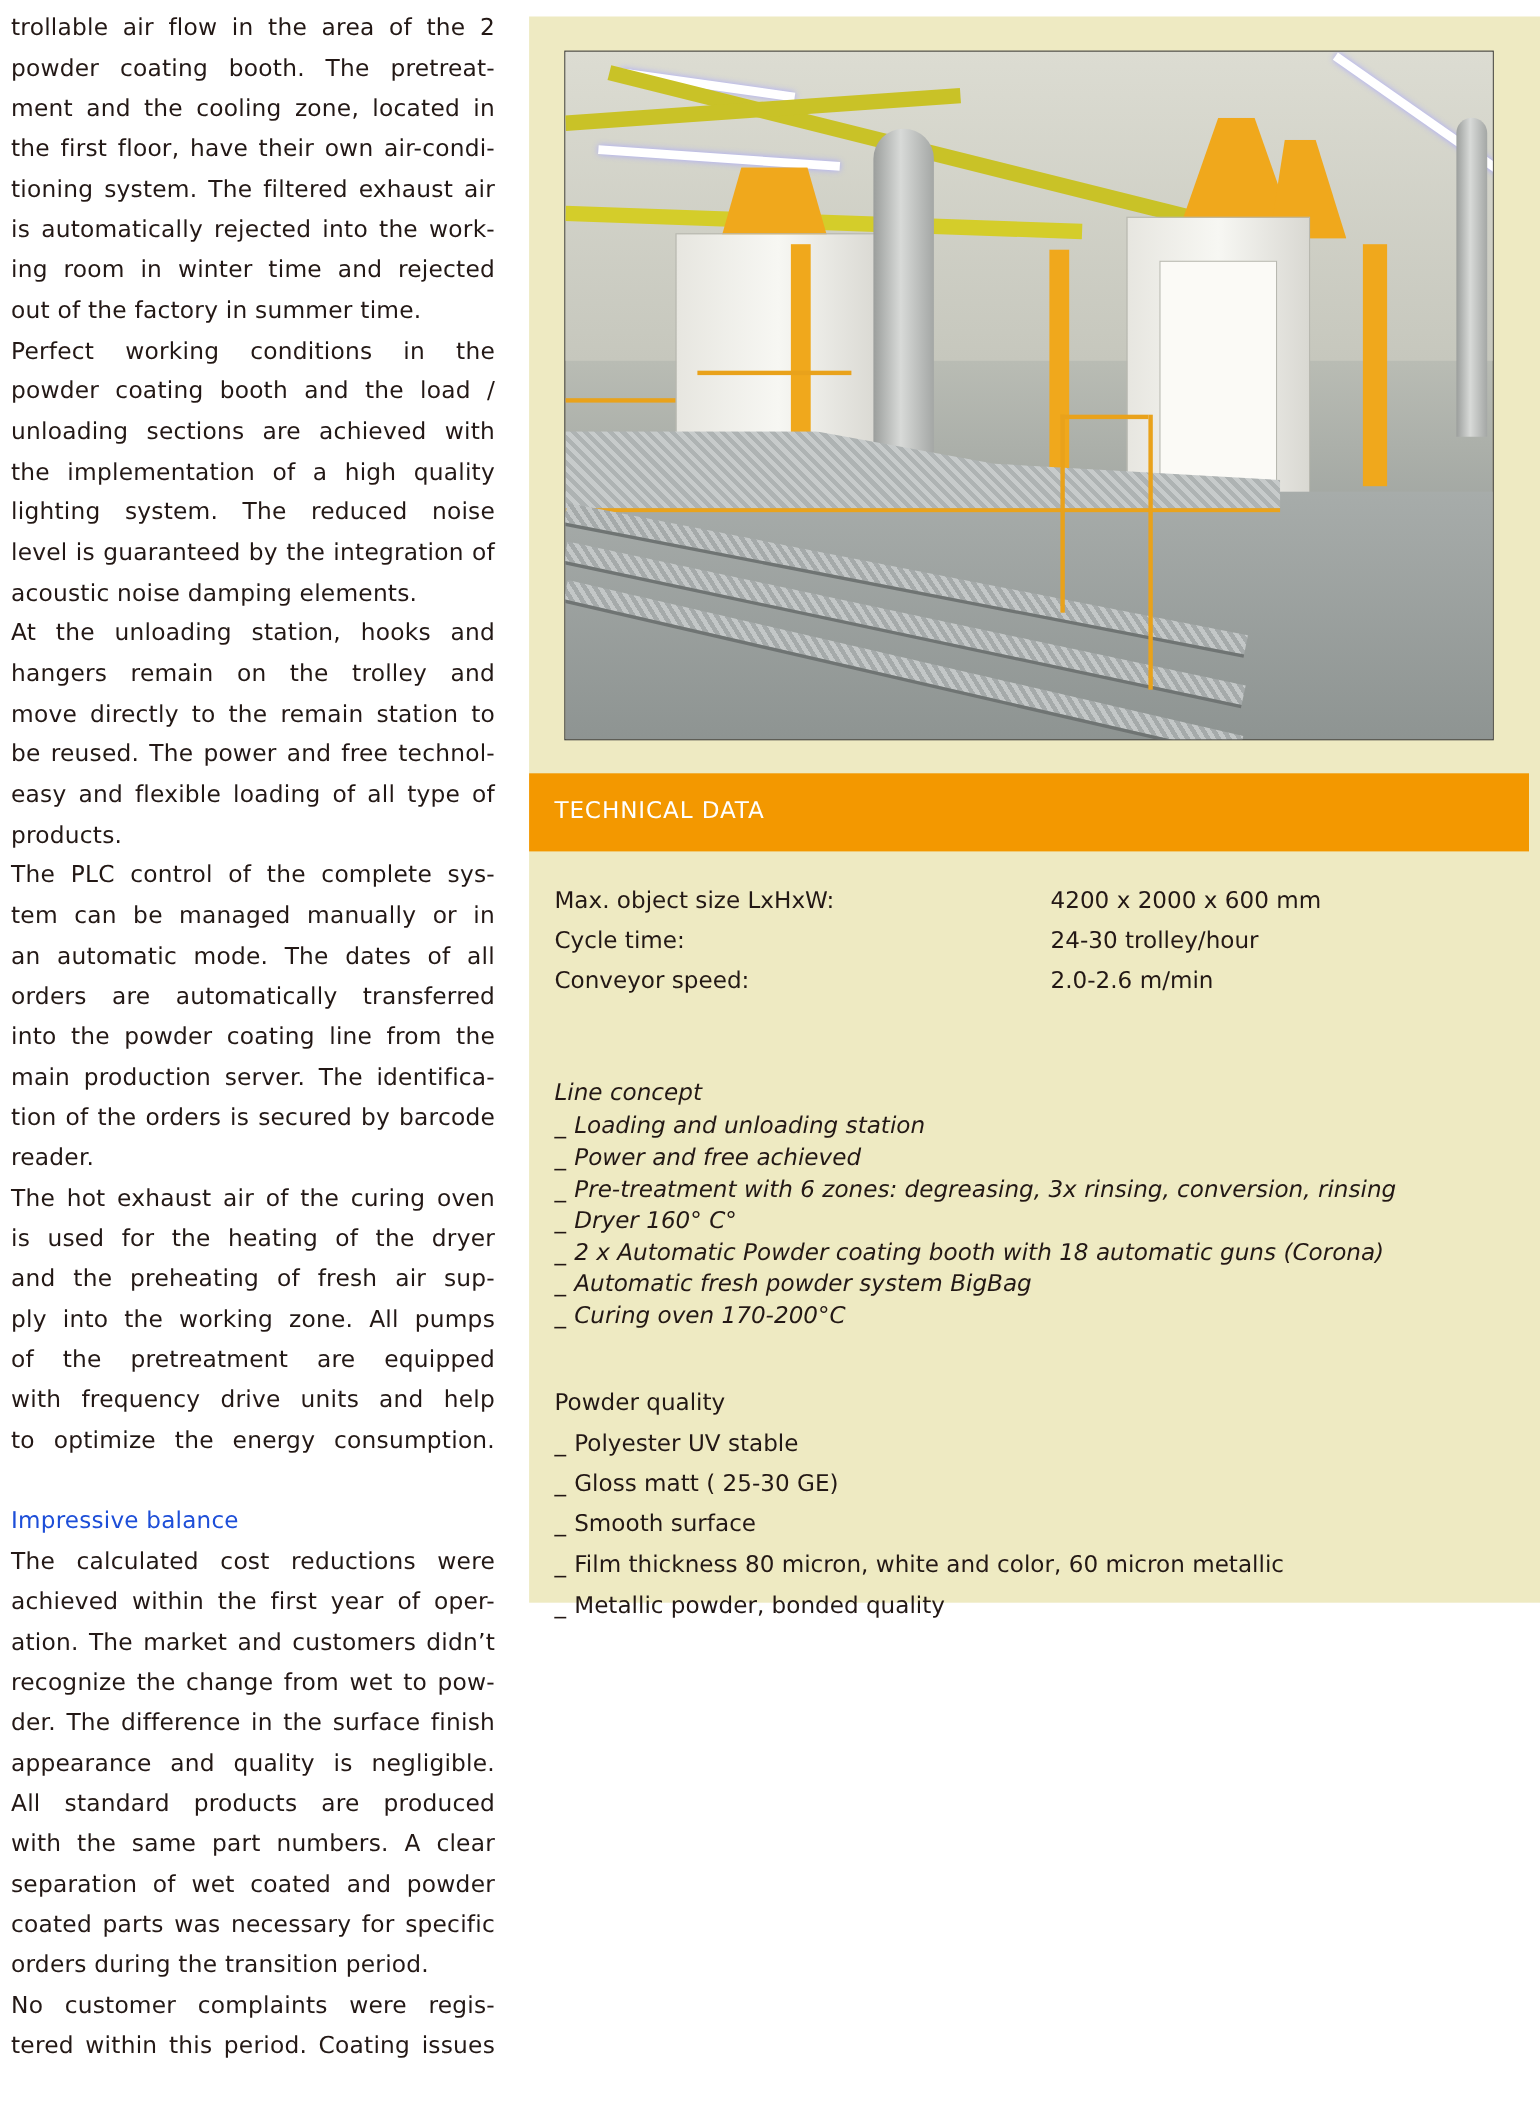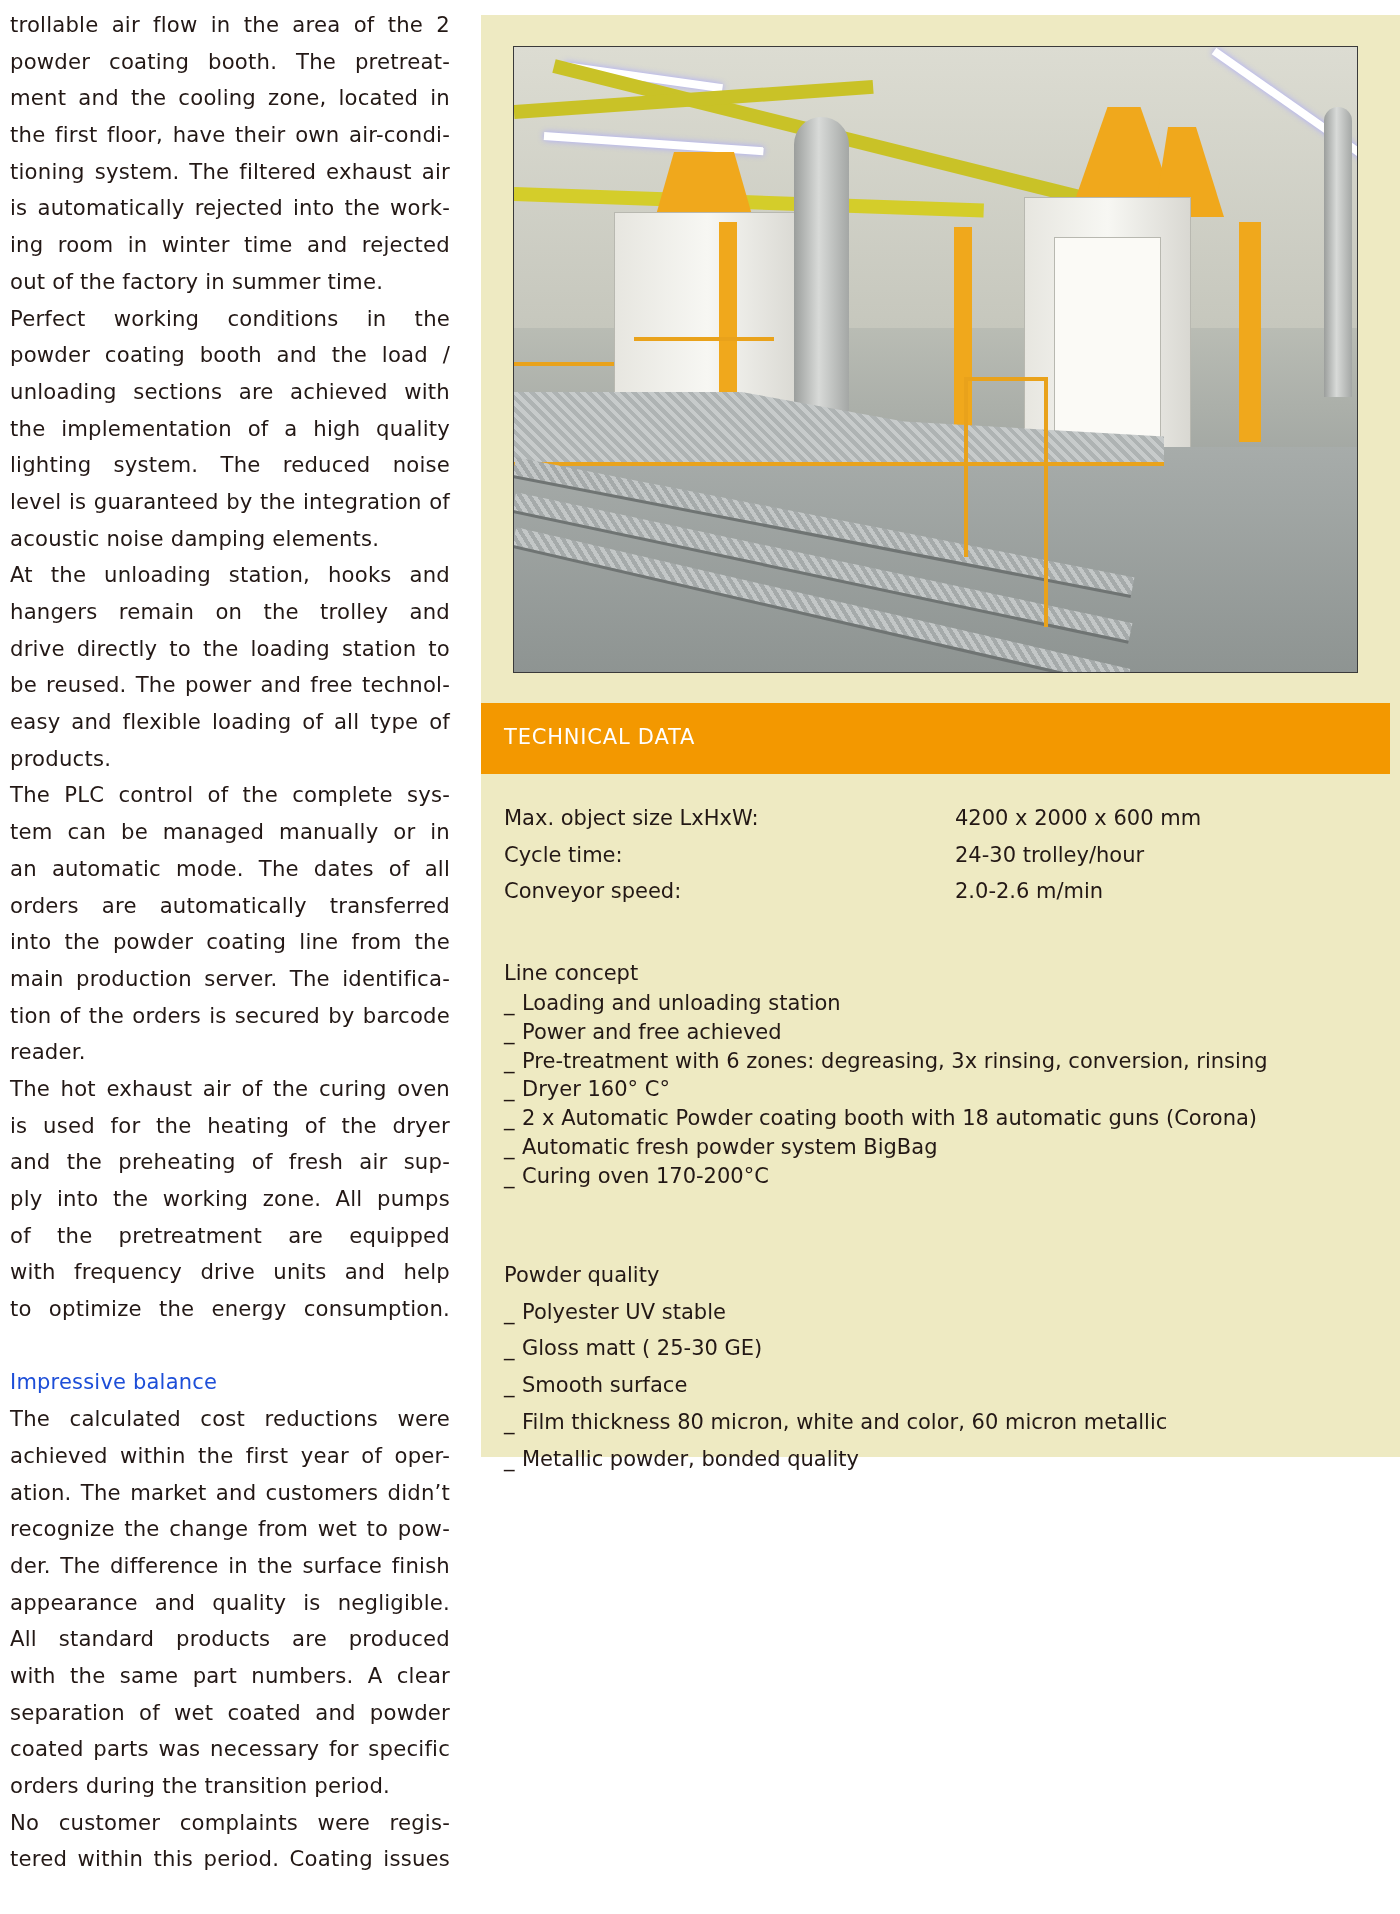--- a/index.html
+++ b/index.html
@@ -51,21 +51,21 @@
     position: absolute; left: 23px; top: 22px; color: #ffffff;
     font-size: 21px; letter-spacing: 0.8px;
   }
   .spec-table { position: absolute; left: 23px; top: 785px; font-size: 21px; }
   .spec-row { position: relative; height: 36.7px; line-height: 36.7px; white-space: nowrap; width: 860px; }
   .spec-row .lbl { position: absolute; left: 0; text-align: center; }
   .spec-row .val { position: absolute; left: 451px; }
 
   .list-section { position: absolute; left: 23px; font-size: 21px; white-space: nowrap; }
   .list-section .sec-title { display:block; }
-  .list-section.concept { top: 940px; line-height: 28.9px; }
+  .list-section.concept { top: 960px; line-height: 28.9px; font-style: italic; }
   .list-section.concept .sec-title { line-height: 36.7px; height: 36.7px; margin-bottom: -3px; }
   .list-section.powder { top: 1242px; line-height: 36.7px; }
   .list-section .item { display:block; }
   .list-section .bullet { display:inline-block; width: 18px; }
 </style>
 </head>
 <body>
 
 <div class="left-col">
   <span class="ln">trollable air flow in the area of the 2</span>
@@ -78,21 +78,21 @@
   <span class="ln last">out of the factory in summer time.</span>
   <span class="ln">Perfect working conditions in the</span>
   <span class="ln">powder coating booth and the load /</span>
   <span class="ln">unloading sections are achieved with</span>
   <span class="ln">the implementation of a high quality</span>
   <span class="ln">lighting system. The reduced noise</span>
   <span class="ln">level is guaranteed by the integration of</span>
   <span class="ln last">acoustic noise damping elements.</span>
   <span class="ln">At the unloading station, hooks and</span>
   <span class="ln">hangers remain on the trolley and</span>
-  <span class="ln">drive directly to the loading station to</span>
+  <span class="ln">move directly to the remain station to</span>
   <span class="ln">be reused. The power and free technol-</span>
   <span class="ln">easy and flexible loading of all type of</span>
   <span class="ln last">products.</span>
   <span class="ln">The PLC control of the complete sys-</span>
   <span class="ln">tem can be managed manually or in</span>
   <span class="ln">an automatic mode. The dates of all</span>
   <span class="ln">orders are automatically transferred</span>
   <span class="ln">into the powder coating line from the</span>
   <span class="ln">main production server. The identifica-</span>
   <span class="ln">tion of the orders is secured by barcode</span>

